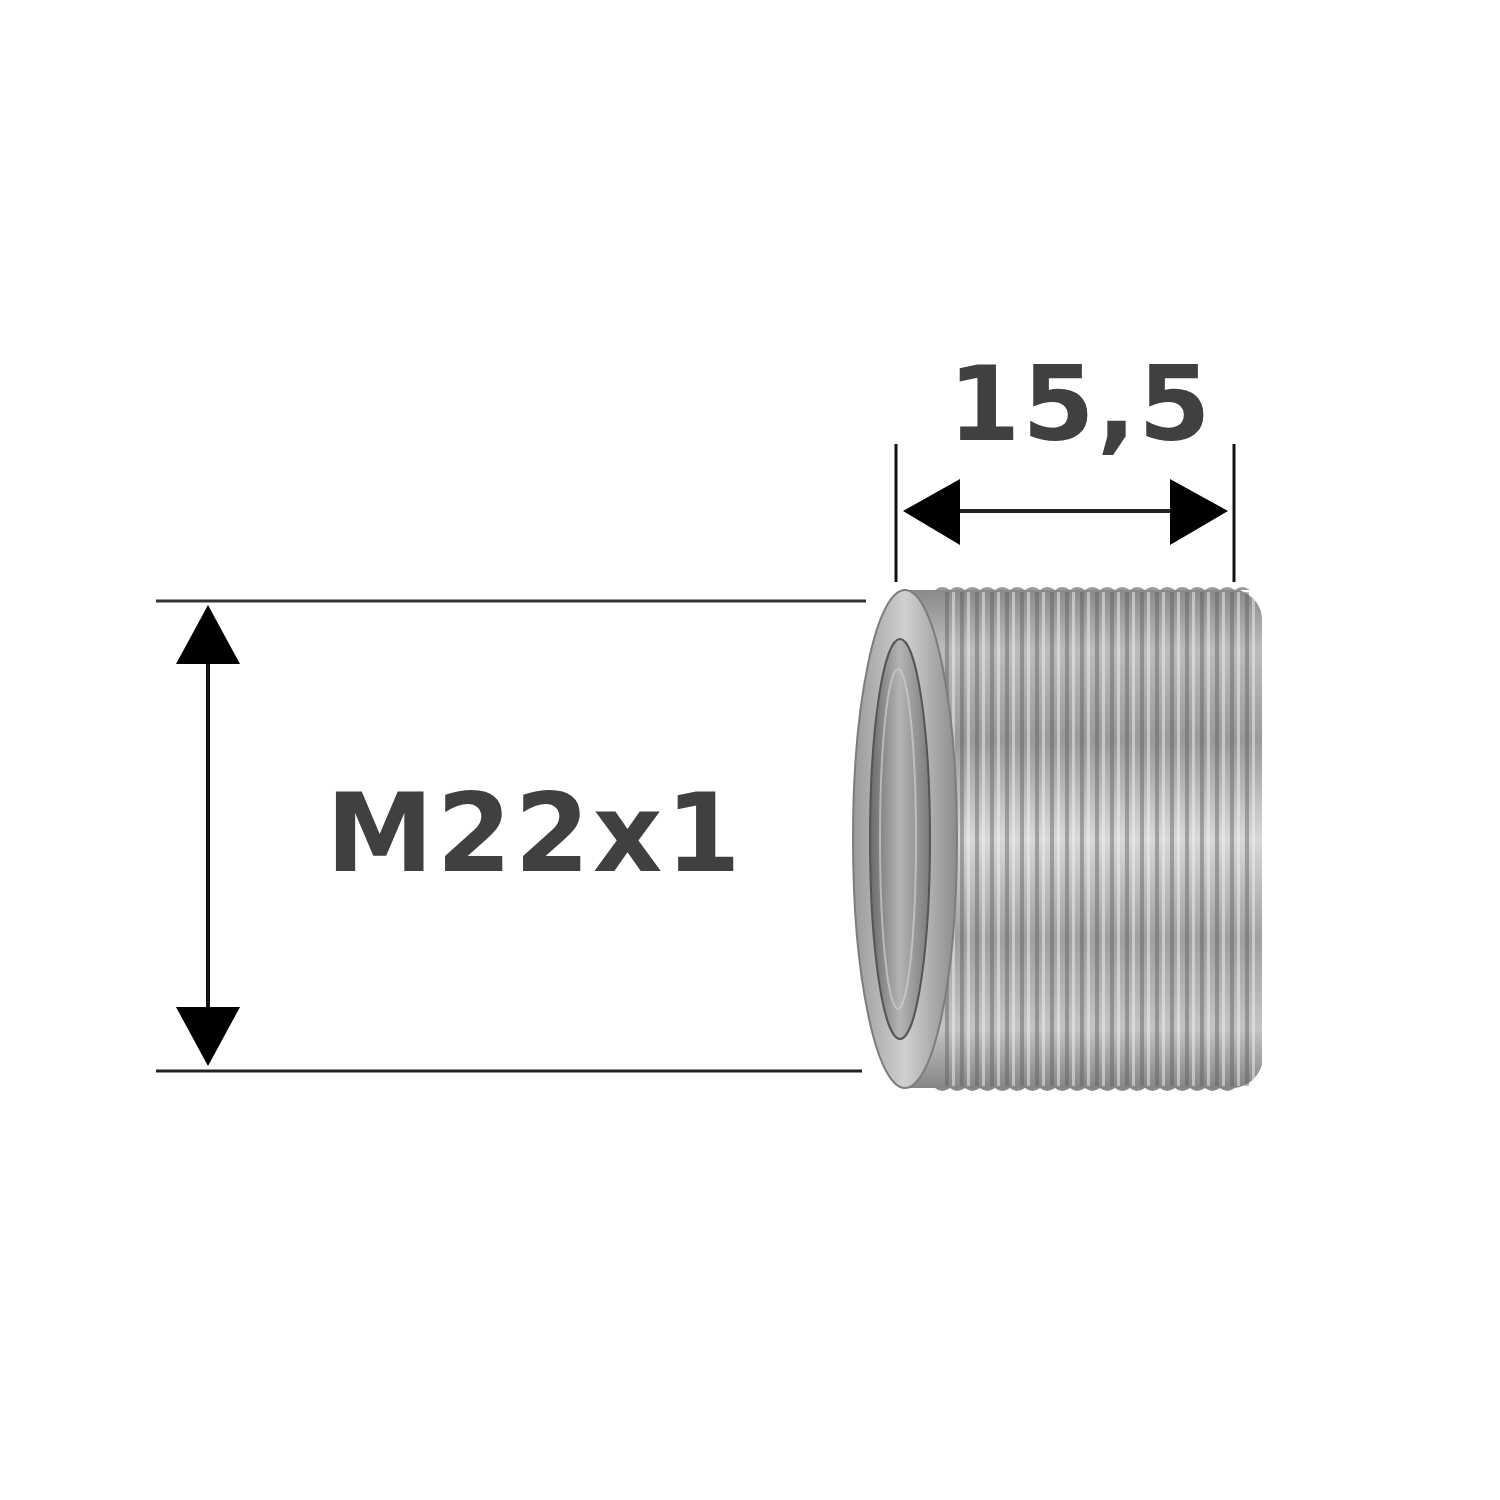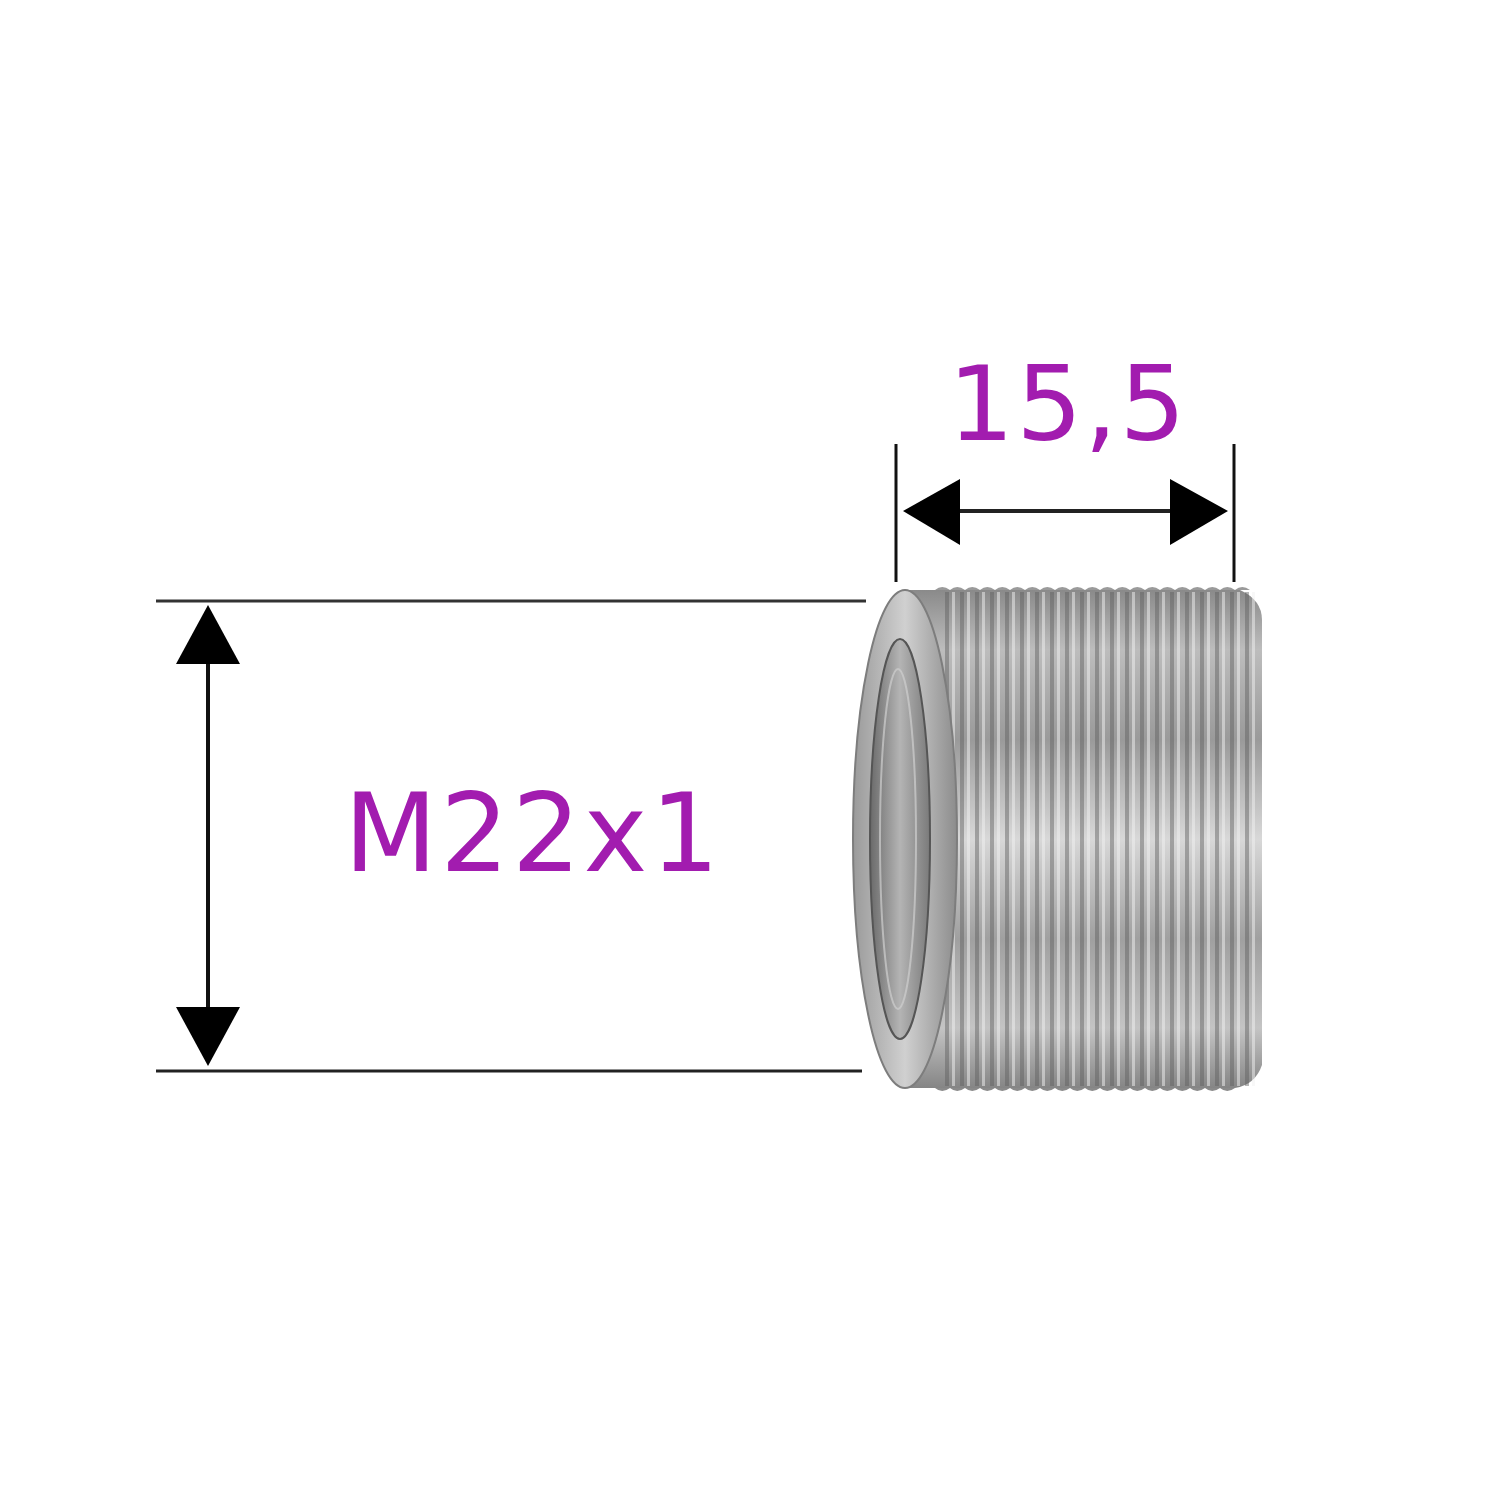--- a/index.html
+++ b/index.html
@@ -1,19 +1,19 @@
 <!DOCTYPE html>
 <html><head>
   <meta charset="utf-8">
   <style>
     html, body { margin: 0; padding: 0; background: #ffffff; }
     body { width: 1500px; height: 1500px; position: relative; overflow: hidden; font-family: "DejaVu Sans", sans-serif; }
-    .label { position: absolute; font-weight: normal; color: #a21caf; line-height: 1; white-space: nowrap; text-align: center; }
+    .label { position: absolute; font-weight: bold; color: #404040; line-height: 1; white-space: nowrap; text-align: center; }
     #width-label { left: 948px; top: 352px; font-size: 104px; letter-spacing: 2px; }
-    #thread-label { left: 344px; top: 780px; font-size: 108px; letter-spacing: 3px; }
+    #thread-label { left: 326px; top: 780px; font-size: 108px; letter-spacing: 3px; }
     svg.canvas { position: absolute; left: 0; top: 0; }
   </style>
 </head>
 <body>
 
 <svg class="canvas" width="1500" height="1500" viewBox="0 0 1500 1500">
   <defs>
     <linearGradient id="bodyGrad" x1="0" y1="0" x2="0" y2="1">
       <stop offset="0" stop-color="#8a8a8a"></stop>
       <stop offset="0.12" stop-color="#bdbdbd"></stop>

